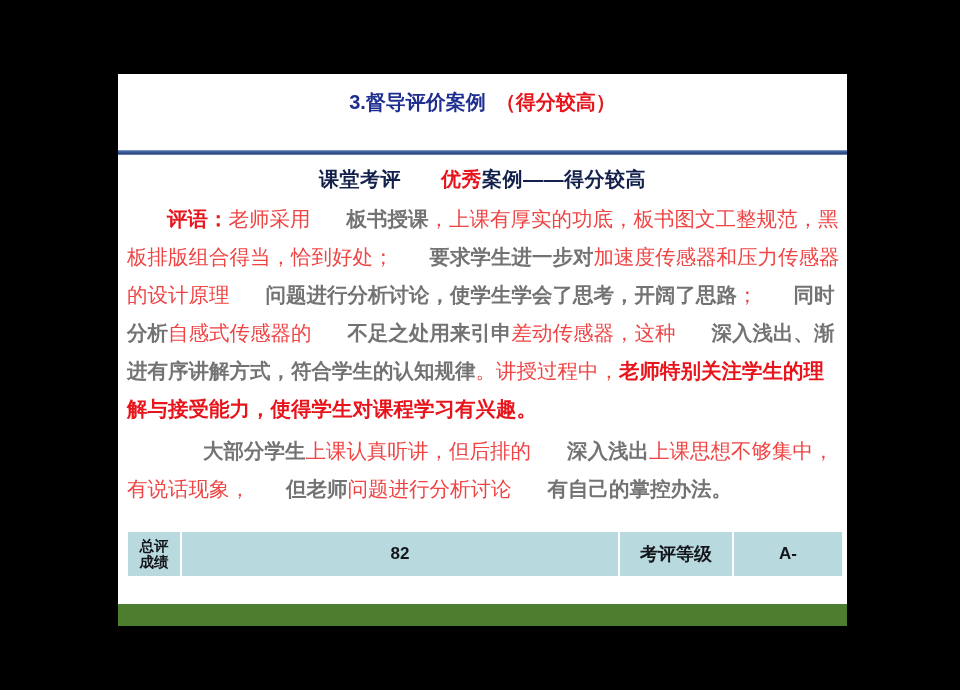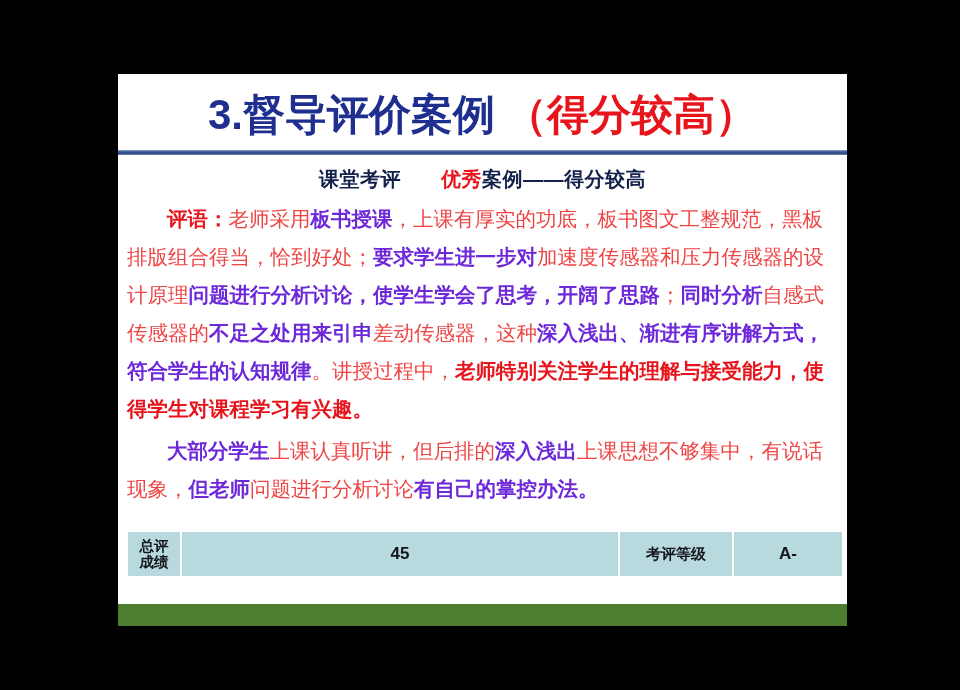--- a/index.html
+++ b/index.html
@@ -33,21 +33,21 @@
   }
 
   
   .title-row {
     position: absolute;
     left: 0;
     top: 16px;
     width: 729px;
     text-align: center;
     white-space: nowrap;
-    font-size: 42px;
+    font-size: 20px;
     font-weight: bold;
     letter-spacing: 0px;
     line-height: 1.2;
   }
   .title-main  { color: #1f2f8f; }
   .title-paren { color: #e8141c; margin-left: 10px; }
 
   
   .rule {
     position: absolute;
@@ -83,39 +83,39 @@
     line-height: 38px;
     color: #111111;
     text-align: left;
     letter-spacing: 0px;
   }
   .para { margin: 0; }
   .para + .para { margin-top: 4px; }
   .indent { display: inline-block; width: 40px; }
 
   .r  { color: #e8141c; font-weight: bold; }
-  .b  { color: #6d28d9; font-weight: bold; }
+  .b  { color: #737373; font-weight: bold; padding-left: 36px; }
   .k  { color: #ef4444; }
 
   
   .result-table {
     position: absolute;
     left: 10px;
     top: 458px;
     width: 714px;
     height: 44px;
     display: flex;
     align-items: stretch;
   }
   .cell {
     background: #b8dade;
     display: flex;
     align-items: center;
     justify-content: center;
-    font-size: 15px;
+    font-size: 18px;
     font-weight: bold;
     color: #14161c;
     text-align: center;
     line-height: 1.12;
     box-sizing: border-box;
   }
   .cell + .cell { margin-left: 2px; }
   .cell-label-narrow { width: 52px; font-size: 14.5px; font-family: Liberation Serif, serif; }
   .cell-score        { flex: 1 1 auto; font-size: 17px; }
   .cell-grade-label  { width: 112px; }
@@ -153,21 +153,21 @@
       <p class="para"><span class="indent"></span><span class="r">评语：</span><span class="k">老师采用</span><span class="b">板书授课</span><span class="k">，上课有厚实的功底，板书图文工整规范，黑板排版组合得当，恰到好处；</span><span class="b">要求学生进一步对</span><span class="k">加速度传感器和压力传感器的设计原理</span><span class="b">问题进行分析讨论，使学生学会了思考，开阔了思路</span><span class="k">；</span><span class="b">同时分析</span><span class="k">自感式传感器的</span><span class="b">不足之处用来引申</span><span class="k">差动传感器，这种</span><span class="b">深入浅出、渐进有序讲解方式，符合学生的认知规律</span><span class="k">。讲授过程中，</span><span class="r">老师特别关注学生的理解与接受能力，使得学生对课程学习有兴趣。</span></p>
 
       <p class="para"><span class="indent"></span><span class="b">大部分学生</span><span class="k">上课认真听讲，但后排的</span><span class="b">深入浅出</span><span class="k">上课思想不够集中，有说话现象，</span><span class="b">但老师</span><span class="k">问题进行分析讨论</span><span class="b">有自己的掌控办法。</span></p>
 
     </div>
 
     <div class="result-table">
       <div class="cell cell-label-narrow">
         <span><span>总评</span><br><span>成绩</span></span>
       </div>
-      <div class="cell cell-score">45</div>
+      <div class="cell cell-score">82</div>
       <div class="cell cell-grade-label">考评等级</div>
       <div class="cell cell-grade-value">A-</div>
     </div>
 
     <div class="green-bar"></div>
 
   </div>
 </div>
 
 </body></html>

